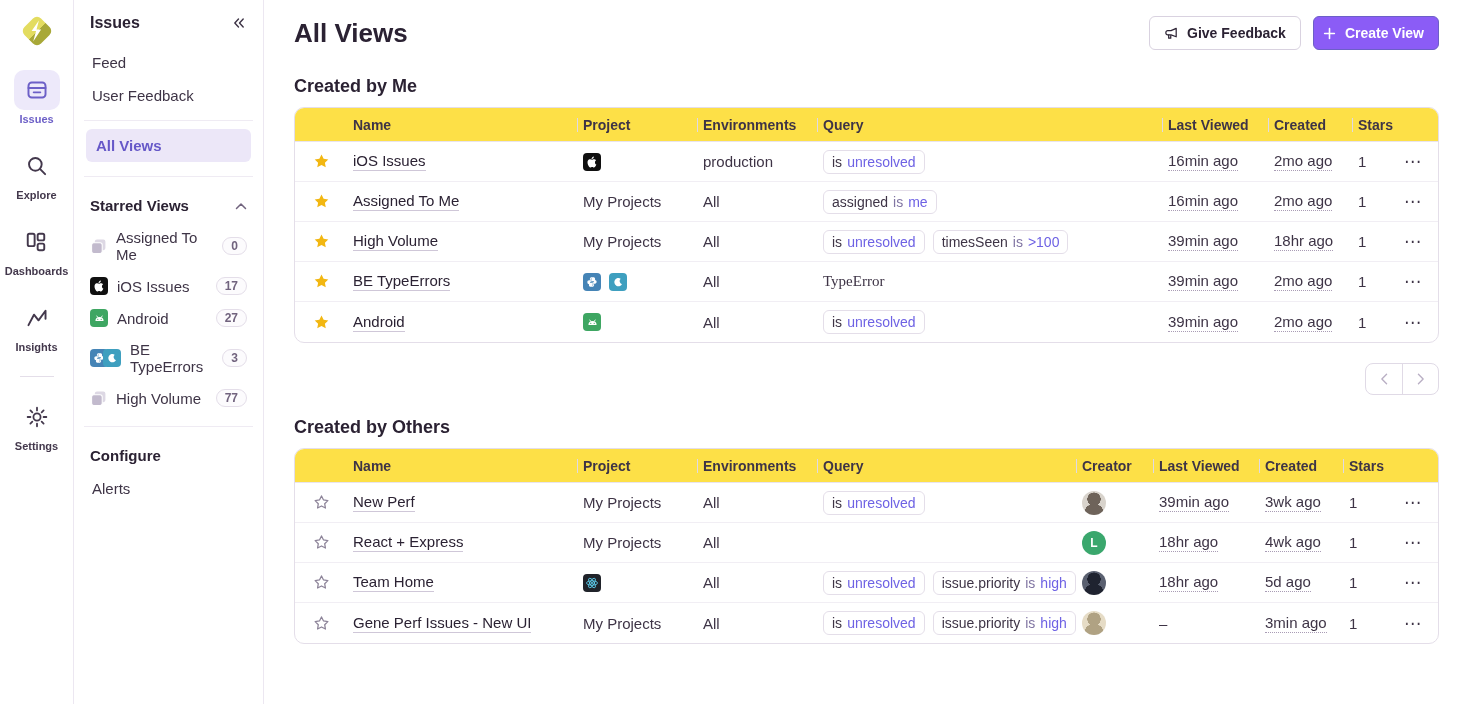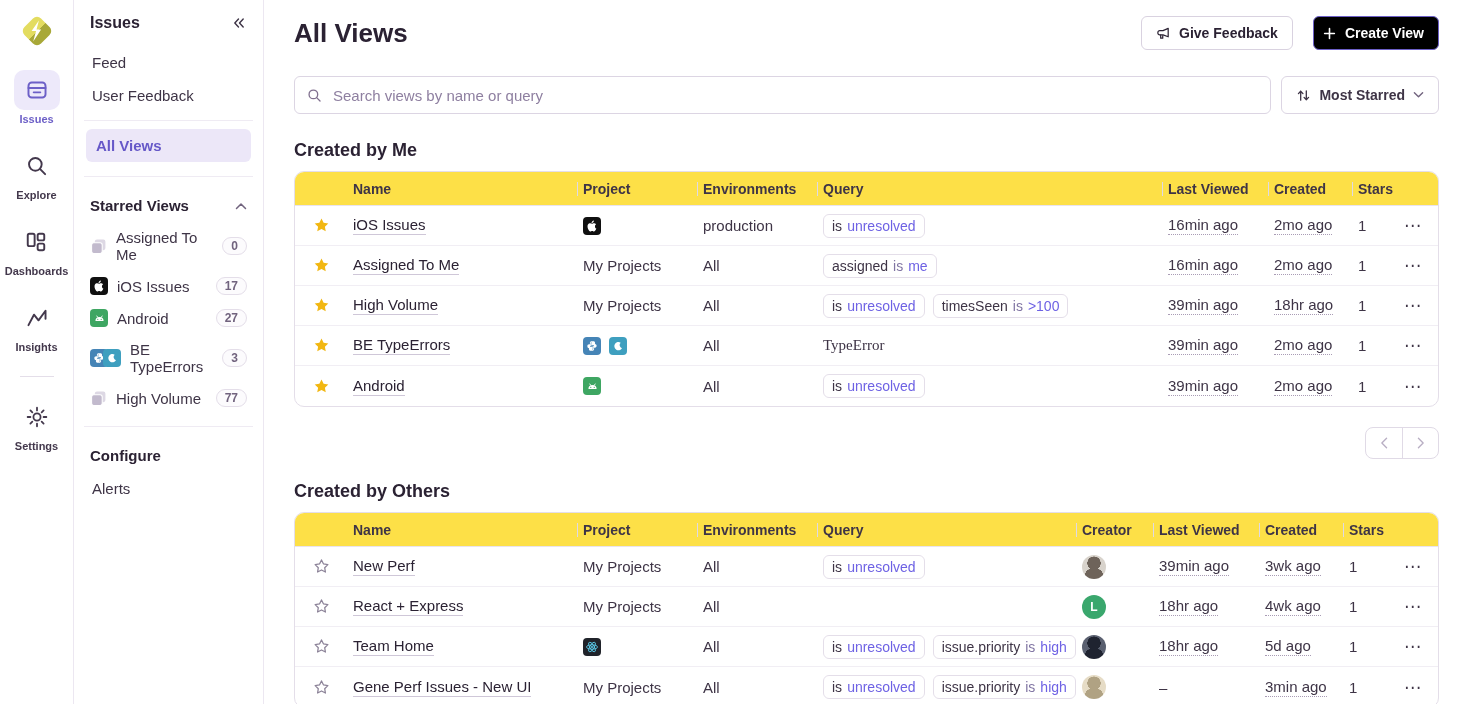--- a/index.html
+++ b/index.html
@@ -40,26 +40,26 @@
   .section-head svg { width:12px; height:8px; color:#71637E; cursor:pointer; }
   .starred-item { display:flex; align-items:center; gap:9px; padding:7px 4px;
            font-size:15px; color:#3E3446; cursor:pointer; }
   .badge { margin-left:auto; border:1px solid #E4DEE9; border-radius:20px;
            padding:1px 8px; font-size:12px; color:#71637E; background:#FCFBFD; font-weight:600; }
 
   
   .main { flex:1; padding:12px 32px 0 30px; overflow:hidden; }
   .main-header { display:flex; align-items:flex-start; justify-content:space-between; }
   .page-title { font-size:26px; font-weight:700; margin:6px 0 0; }
-  .header-actions { display:flex; gap:20px; margin-top:4px; }
+  .header-actions { display:flex; gap:12px; margin-top:4px; }
   .btn { display:inline-flex; align-items:center; gap:8px; height:34px; padding:0 14px;
          border-radius:6px; font-size:14px; font-weight:700; cursor:pointer;
          border:1px solid #D9D2E0; background:#fff; color:#2B2233; }
   .btn svg { width:15px; height:15px; }
-  .btn-primary { background:#000000; border-color:#6C5FC7; color:#fff;padding-left:8px; }
+  .btn-primary { background:#8b5cf6; border-color:#6C5FC7; color:#fff;padding-left:8px; }
 
   .toolbar { display:flex; gap:10px; margin-top:26px; }
   .search-box { flex:1; display:flex; align-items:center; gap:9px; height:38px;
          border:1px solid #DCD5E3; border-radius:6px; padding:0 12px; color:#80708F; background:#fff; }
   .search-box svg { width:15px; height:15px; flex:0 0 auto; }
   .search-box input { border:none; outline:none; flex:1; font-size:15px; color:#2B2233;
          font-family:inherit; background:transparent; }
   .search-box input::placeholder { color:#8E7FA0; }
   .sort-btn { display:flex; align-items:center; gap:8px; height:38px; padding:0 14px;
          border:1px solid #DCD5E3; border-radius:6px; font-weight:700; font-size:14px;
@@ -274,38 +274,20 @@
       </button>
       <button class="btn btn-primary">
         <svg viewBox="0 0 16 16" fill="none" stroke="currentColor" stroke-width="1.7" stroke-linecap="round">
             <path d="M8 2.8v10.4M2.8 8h10.4"></path>
           </svg>
         <span>Create View</span>
       </button>
     </div>
   </div>
 
-  <div class="toolbar">
-    <div class="search-box">
-      <svg viewBox="0 0 16 16" fill="none" stroke="currentColor" stroke-width="1.4" stroke-linecap="round">
-          <circle cx="6.8" cy="6.8" r="4.6"></circle>
-          <path d="M10.3 10.3l3.6 3.6"></path>
-        </svg>
-      <input type="text" placeholder="Search views by name or query" style="">
-    </div>
-    <button class="sort-btn">
-      <svg class="arrows" viewBox="0 0 16 16" fill="none" stroke="currentColor" stroke-width="1.4" stroke-linecap="round" stroke-linejoin="round">
-          <path d="M5 13V3.5M5 3.5L2.6 6M5 3.5L7.4 6M11 3v9.5M11 12.5L8.6 10M11 12.5l2.4-2.5"></path>
-        </svg>
-      <span>Most Starred</span>
-      <svg class="chev" viewBox="0 0 12 8" fill="none" stroke="currentColor" stroke-width="1.5" stroke-linecap="round" stroke-linejoin="round">
-          <path d="M1.5 1.5L6 6l4.5-4.5"></path>
-        </svg>
-    </button>
-  </div>
 
   <h2 class="section-title">Created by Me</h2>
   <div class="table" id="table-mine">
       <div class="thead grid-mine">
         <div class="hcell"></div>
         <div class="hcell">Name</div>
         <div class="hcell sep">Project</div>
         <div class="hcell sep">Environments</div>
         <div class="hcell sep">Query</div>
         <div class="hcell sep">Last Viewed</div>

